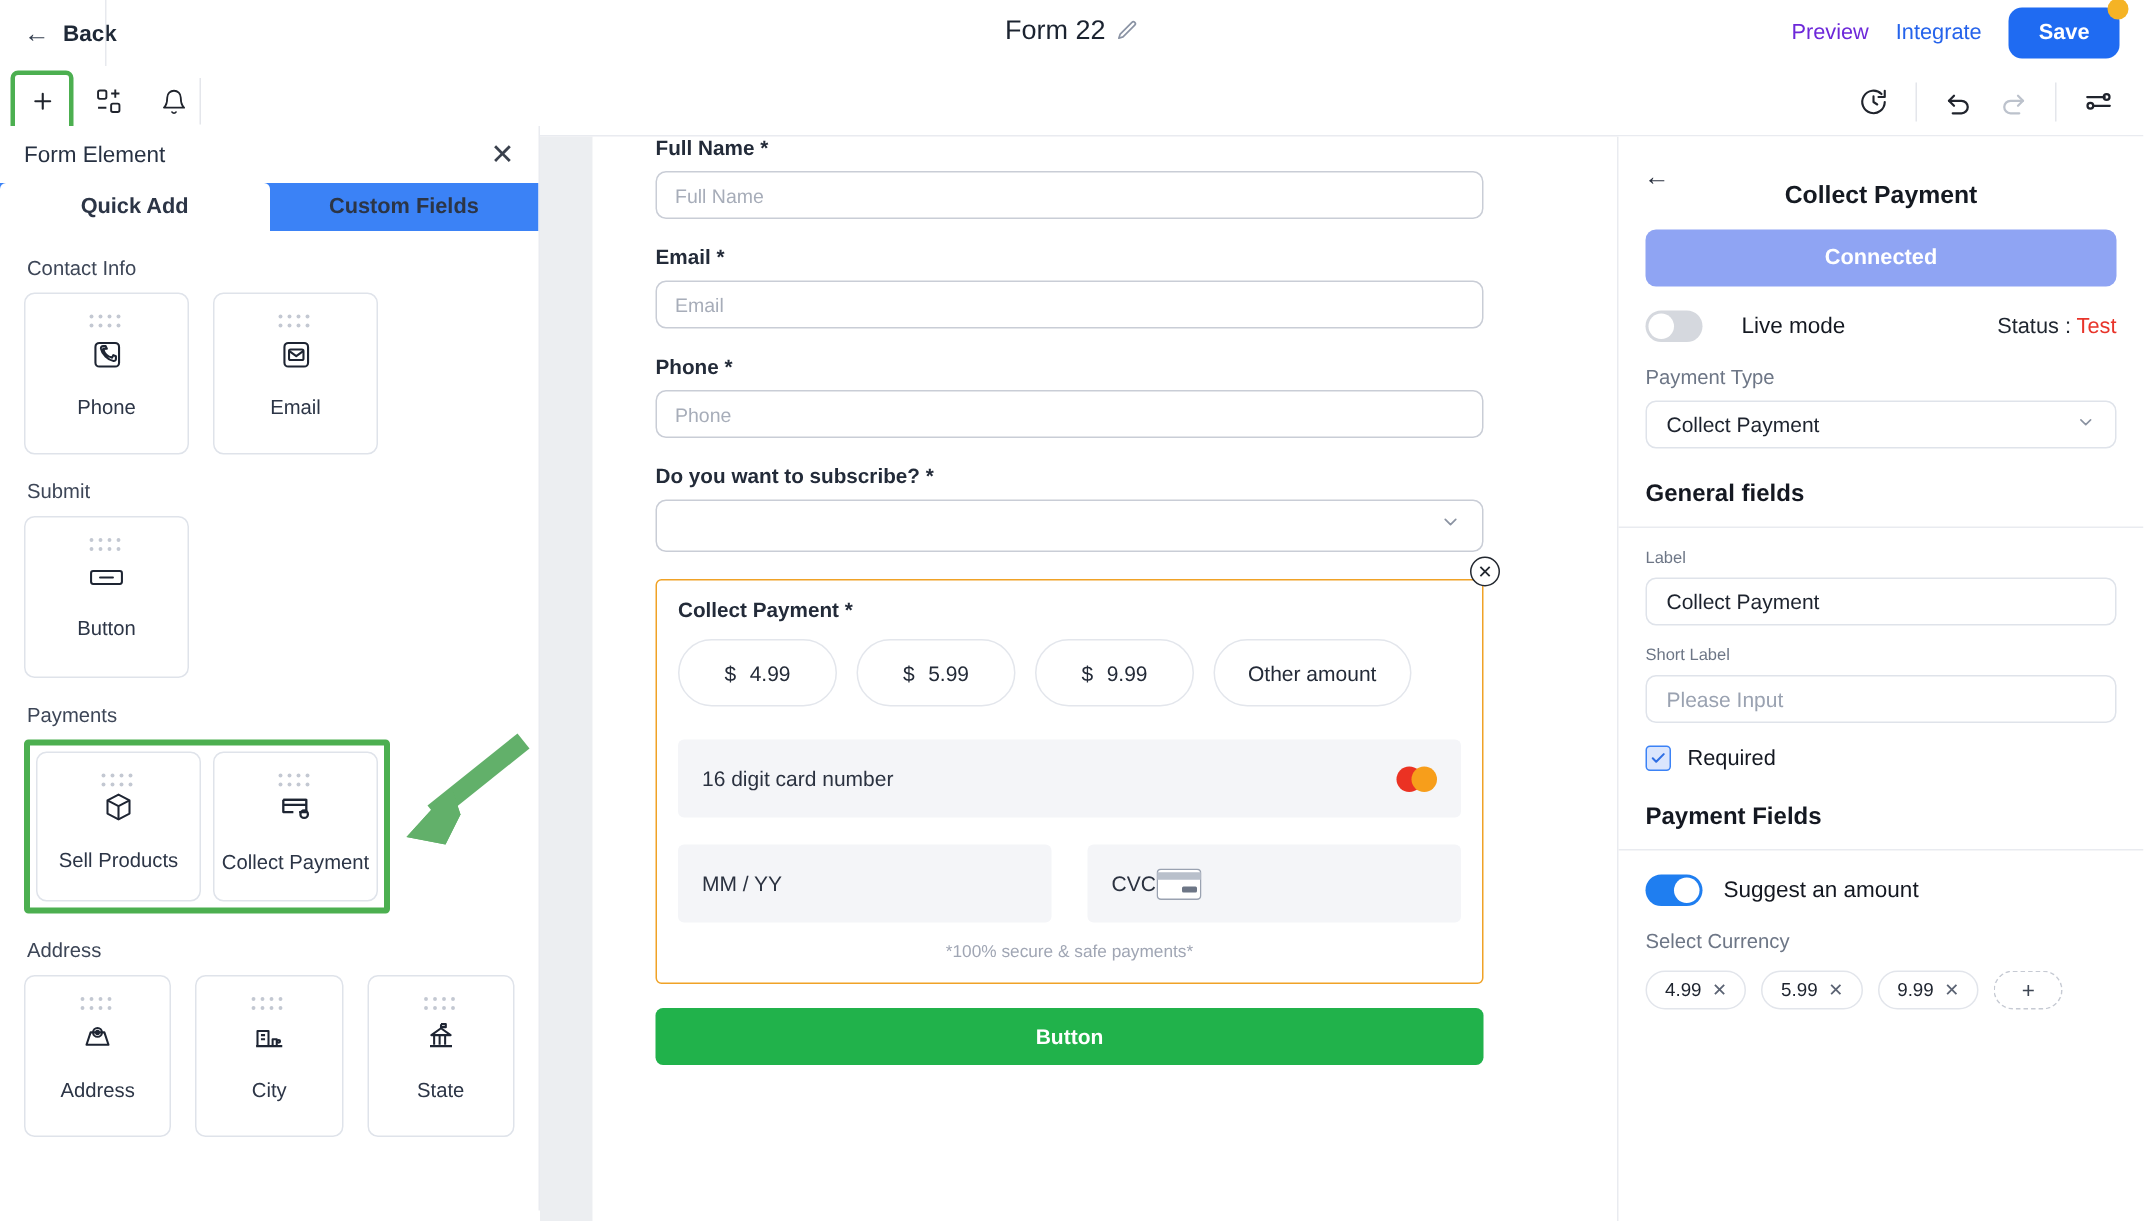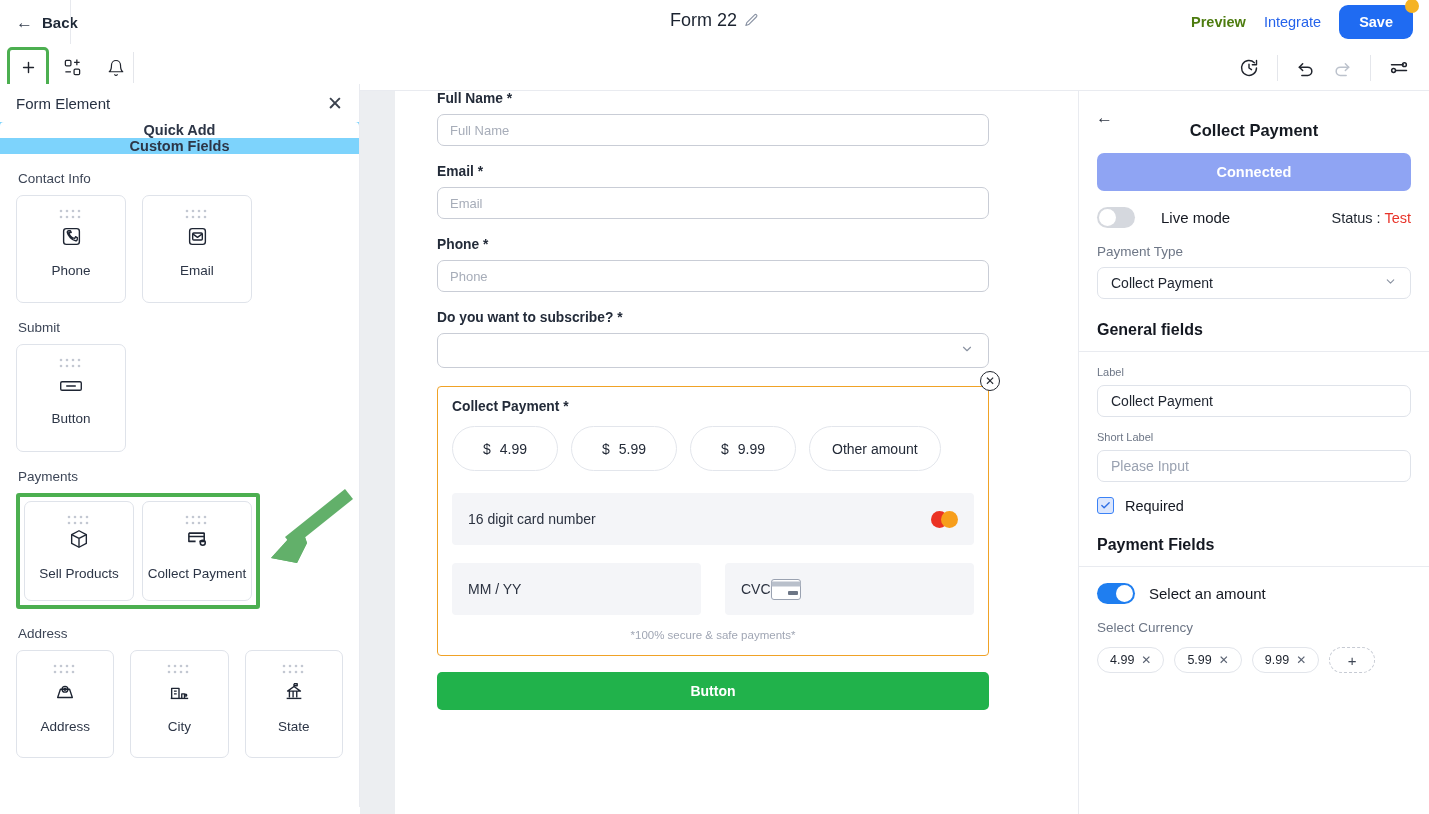--- a/index.html
+++ b/index.html
@@ -29,21 +29,21 @@
   .form-title {
     position: absolute; left: 0; right: 0; top: 10px;
     text-align: center; font-size: 18px; color: #1b2330;
     display: flex; align-items: center; justify-content: center; gap: 7px;
   }
   .pencil-icon { display: inline-flex; color: #7c8698; }
   .topbar-right {
     position: absolute; right: 16px; top: 0; height: 44px;
     display: flex; align-items: center; gap: 18px;
   }
-  .link-preview { font-size: 14.5px; color: #4d7c0f; cursor: pointer; font-weight: 700;}
+  .link-preview { font-size: 14.5px; color: #6d28d9; cursor: pointer; font-weight: 400;}
   .link-integrate { font-size: 14.5px; color: #2563eb; cursor: pointer; font-weight: 500;}
   .save-wrap { position: relative; }
   .save-btn {
     background: #1f6bf2; color: #fff; border: none; border-radius: 9px;
     font-size: 14.5px; font-weight: 600; padding: 9px 20px; cursor: pointer;
     font-family: "Liberation Sans", sans-serif;
   }
   .save-dot {
     position: absolute; top: -6px; right: -6px; width: 14px; height: 14px;
     border-radius: 50%; background: #f5b325;
@@ -71,21 +71,21 @@
   .left-panel {
     position: absolute; top: 84px; left: 0; width: 360px; height: 723px;
     background: #fff; border-right: 1px solid #e9ebf0; overflow: hidden;
   }
   .lp-header {
     height: 38px; display: flex; align-items: center; justify-content: space-between;
     padding: 0 16px;
   }
   .lp-title { font-size: 15px; color: #273142; }
   .lp-close { font-size: 19px; color: #3a414d; cursor: pointer; line-height: 1; }
-  .lp-tabs { display: flex; height: 32px; background: #7dd3fc; flex-direction: column; }
+  .lp-tabs { display: flex; height: 32px; background: #3b82f6; }
   .lp-tab {
     flex: 1; display: flex; align-items: center; justify-content: center;
     font-size: 14.5px; color: #2c3546; font-weight: 600; cursor: pointer;
   }
   .lp-tab.active { background: #fff; border-radius: 4px 4px 0 0; }
   .lp-body { padding: 0 16px; }
   .grp-title { font-size: 13.5px; color: #3d4657; margin: 17px 0 9px 2px; }
   .card-row { display: flex; gap: 16px; }
   .el-card {
     width: 110px; height: 108px; border: 1px solid #dfe3ea; border-radius: 7px;
@@ -699,21 +699,21 @@
 
       <div class="rp-section-title">Payment Fields</div>
     </div>
     <div class="rp-divider"></div>
 
     <div class="rp-body">
       <div class="suggest-row">
         <div class="toggle on">
             <span class="knob"></span>
           </div>
-        <span class="suggest-label">Select an amount</span>
+        <span class="suggest-label">Suggest an amount</span>
       </div>
 
       <div class="rp-sublabel">Select Currency</div>
 
       <div class="chip-row">
         <div class="val-chip">
           <span>4.99</span>
           <span class="x">✕</span>
         </div>
         <div class="val-chip">

